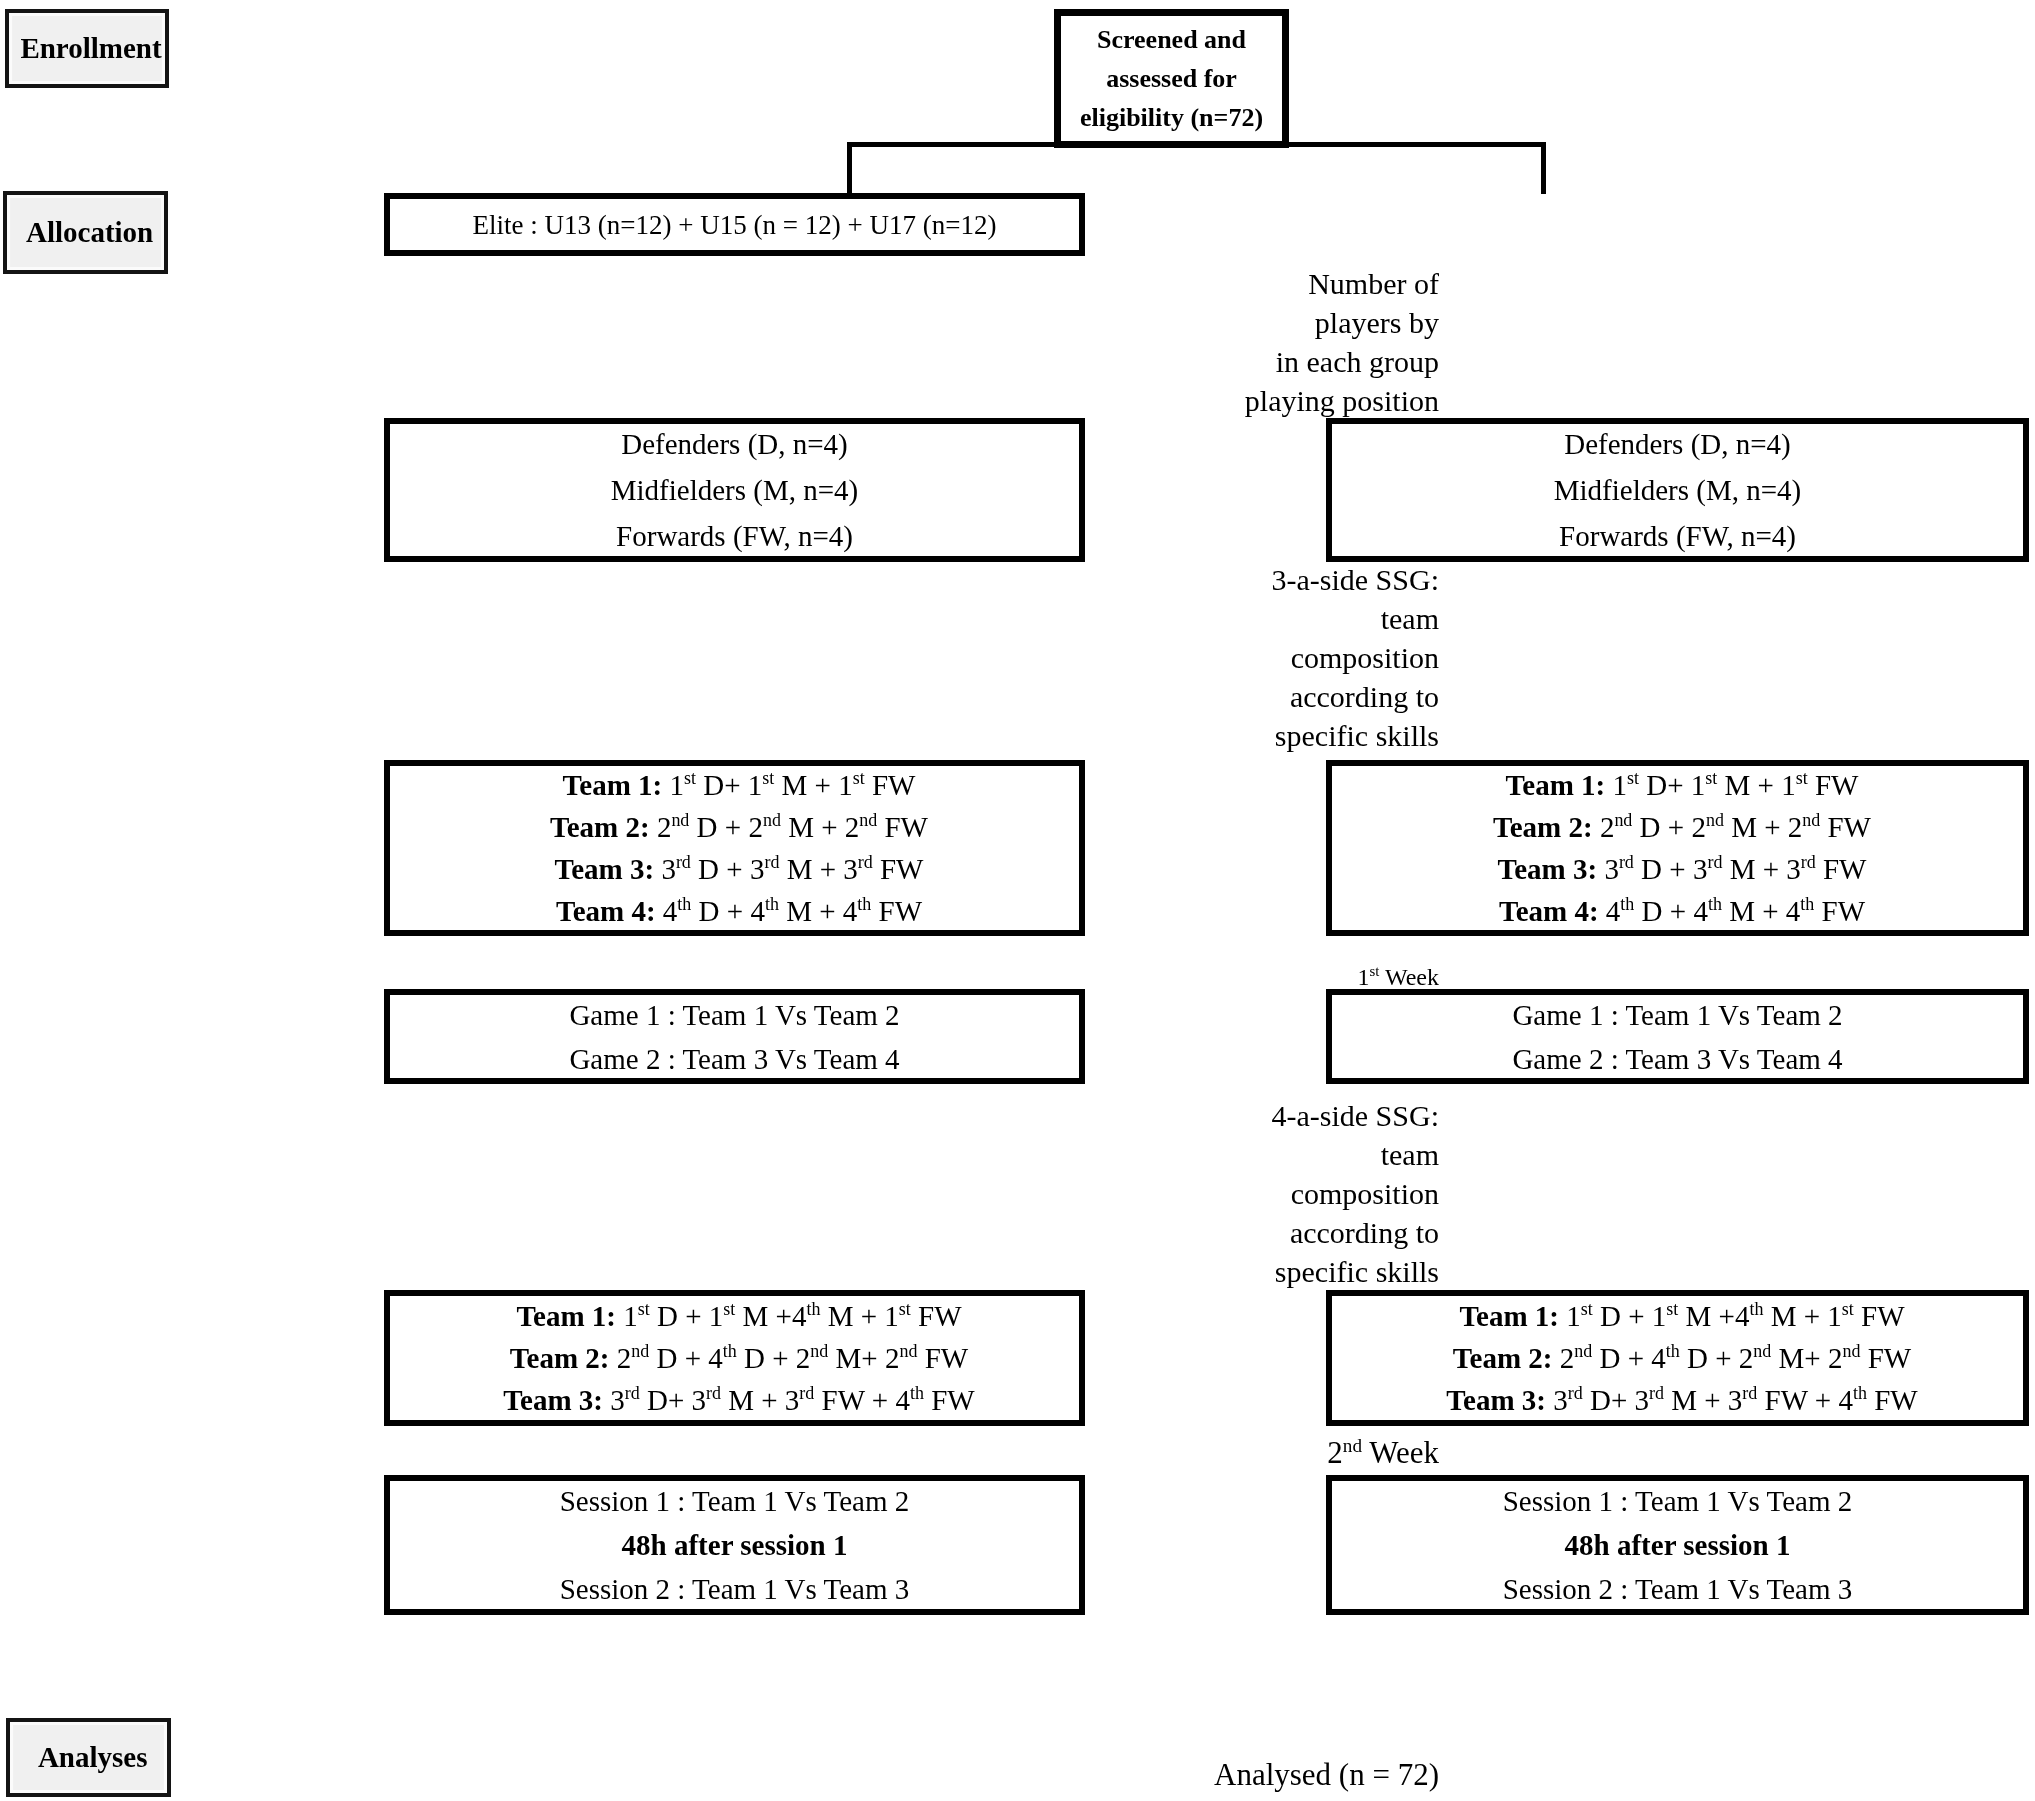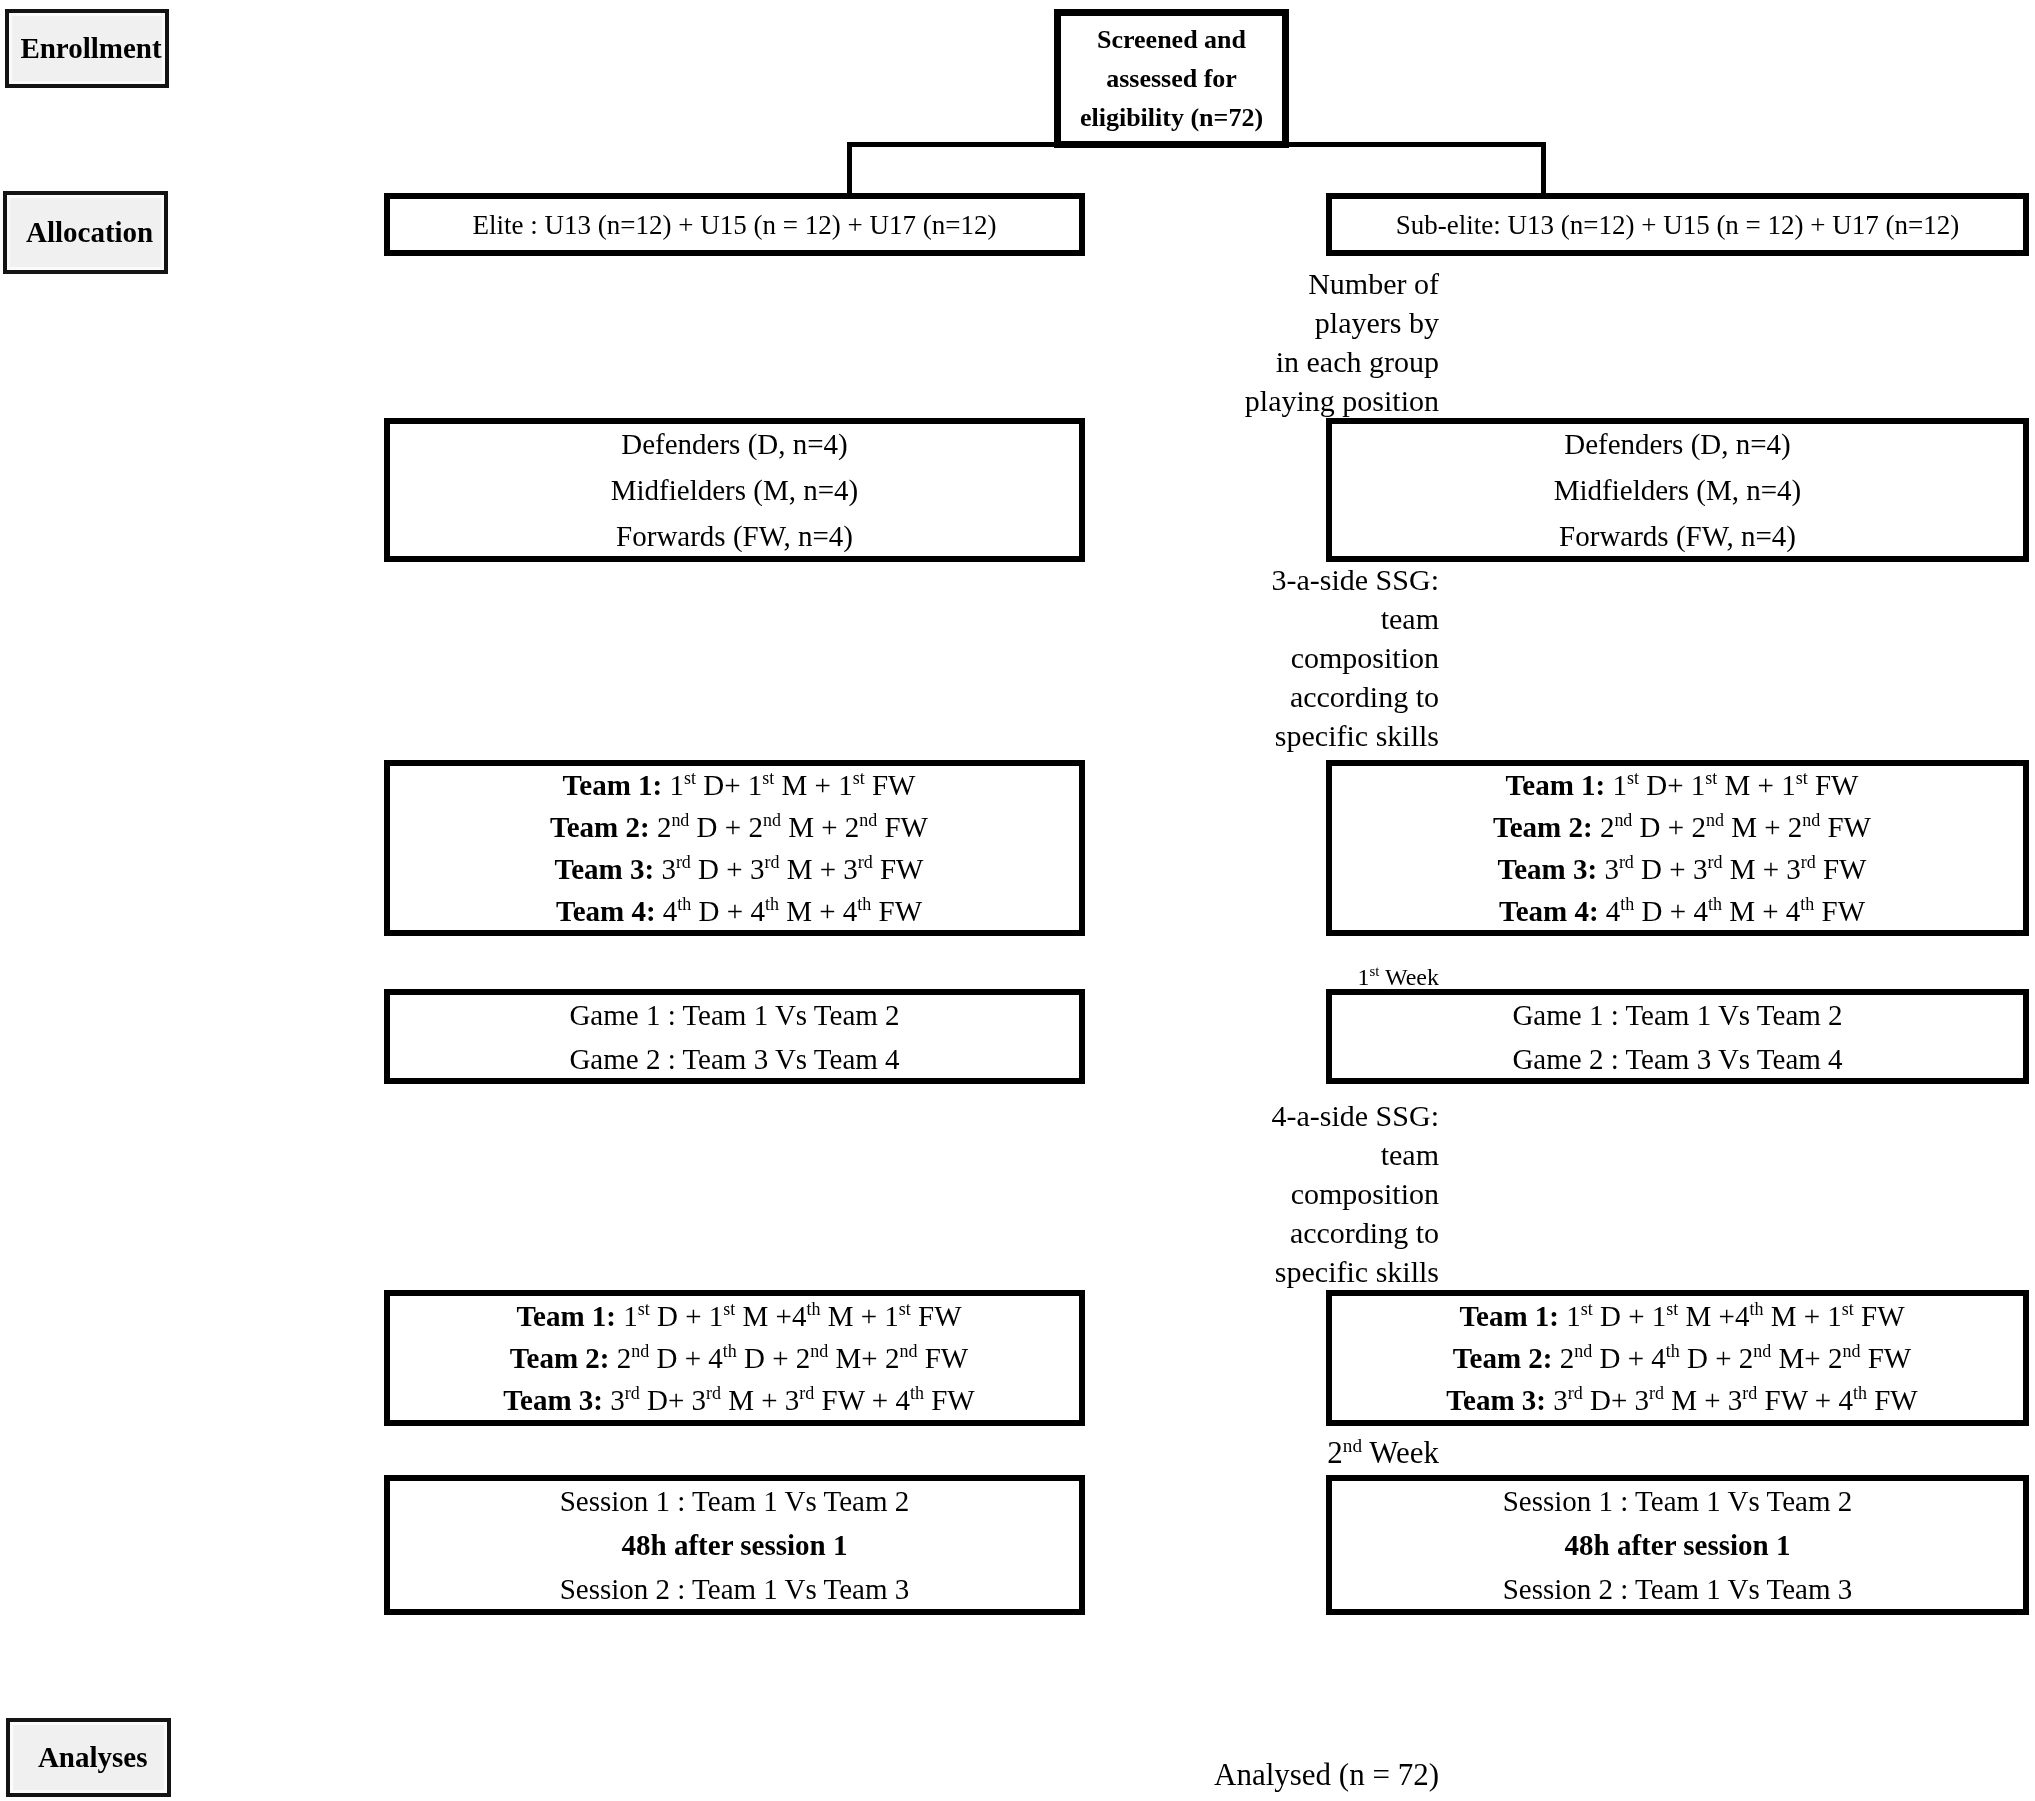--- a/index.html
+++ b/index.html
@@ -83,21 +83,20 @@
   <div class="stage-box" style="left:6.2px; top:1718px; width:149px; height:71px;">Analyses</div>
 
   <div class="box screened" style="left:1054px; top:9.3px; width:221px; height:125px;">
       <div class="line">Screened and</div>
       <div class="line">assessed for</div>
       <div class="line">eligibility (n=72)</div>
     </div>
 
   <div class="box" style="left:384px; top:193px; width:689px; height:51px; font-size:27px;">Elite : U13 (n=12) + U15 (n = 12) + U17 (n=12)</div>
 
-  <div class="box" style="left:1326px; top:193px; width:691px; height:51px; font-size:27px;">Sub-elite: U13 (n=12) + U15 (n = 12) + U17 (n=12)</div>
 
   <div class="center-label" style="left:1004px; top:264px;">
       <div class="line">Number of</div>
       <div class="line">players by</div>
       <div class="line">in each group</div>
       <div class="line">playing position</div>
     </div>
 
   <div class="box positions" style="left:384px; top:418px; width:689px; height:132px;">
       <div class="line">Defenders (D, n=4)</div>

